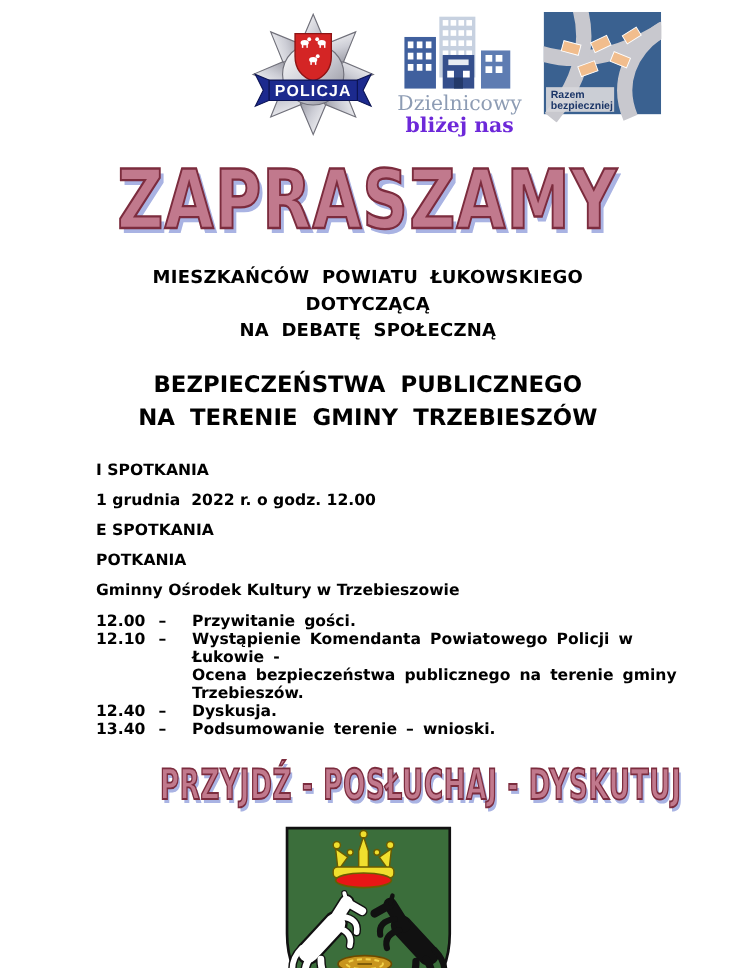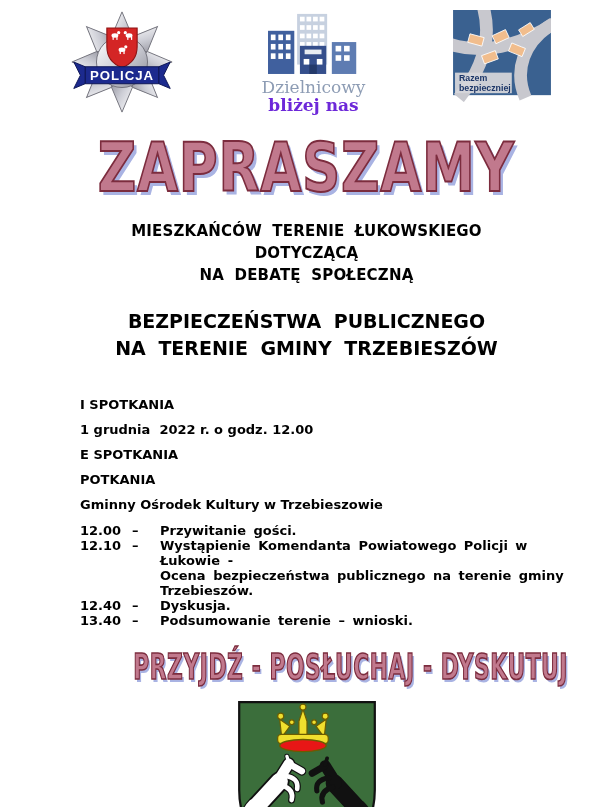--- a/index.html
+++ b/index.html
@@ -1,21 +1,21 @@
 <!DOCTYPE html>
 <html><head>
 <meta charset="utf-8">
 <style>
   html,body { margin:0; padding:0; background:#fff; }
   .poster {
     position:relative; width:613px; height:807px; background:#ffffff;
     font-family:"DejaVu Sans", sans-serif; overflow:hidden;
   }
   
-  .logos { display:flex; justify-content:space-between; align-items:flex-start;
+  .logos { display:flex; justify-content:flex-end; align-items:flex-start;
            padding:10px 62px 0 70px; height:110px; }
   .logo-dz { width:140px; text-align:center; margin-top:2px; }
   .dz-line1 { font-family:"DejaVu Serif", serif; font-size:17px; color:#8d9cb4; line-height:18px; }
   .dz-line2 { font-family:"DejaVu Serif", serif; font-size:17px; font-weight:bold; color:#6d28d9; line-height:19px; }
   
   .wordart-wrap { text-align:center; }
   .wordart {
     display:inline-block; font-weight:bold; color:#c1798d;
     -webkit-text-stroke:2px #7c2c3e;
     text-shadow:4px 4px 0 #a9b3e3;
@@ -24,21 +24,21 @@
   .headline-wrap { margin-top:14px; }
   .headline { font-size:68px; transform:scaleX(0.78); letter-spacing:1px; }
   .slogan-wrap { margin-top:22px; }
   .slogan { font-size:35px; transform:scaleX(0.62); -webkit-text-stroke:1.6px #7c2c3e;
             text-shadow:3px 3px 0 #a9b3e3; letter-spacing:1px; }
   
   .intro { margin-top:18px; text-align:center; font-weight:bold; font-size:15px;
            line-height:22px; word-spacing:5px; letter-spacing:0.2px; color:#000; }
   .title { margin-top:22px; text-align:center; font-weight:bold; font-size:19px;
            line-height:27px; word-spacing:6px; color:#000; }
-  .details { margin:36px 0 0 80px; font-weight:bold; font-size:13px; color:#000; }
+  .details { margin:24px 0 0 80px; font-weight:bold; font-size:13px; color:#000; }
   .details .detail-line { margin-bottom:11px; line-height:14px; white-space:pre-wrap; }
   .agenda { margin:10px 0 0 80px; font-weight:bold; font-size:13px; color:#000; }
   .agenda-row { display:flex; align-items:flex-start; line-height:15px; }
   .agenda-time { width:52px; flex:0 0 auto; }
   .agenda-dash { width:28px; flex:0 0 auto; }
   .agenda-text { flex:1 1 auto; word-spacing:3px; padding-right:48px; }
   
   .crest-wrap { margin-top:12px; text-align:center; }
 </style>
 </head>
@@ -162,21 +162,21 @@
         <text x="6" y="83" font-family="Liberation Sans, sans-serif" font-size="9" font-weight="bold" fill="#1c3668">bezpieczniej</text>
       </svg>
     </div>
   </div>
 
   <div class="wordart-wrap headline-wrap">
     <div class="wordart headline">ZAPRASZAMY</div>
   </div>
 
   <div class="intro">
-    <div>MIESZKAŃCÓW TERENIE ŁUKOWSKIEGO</div>
+    <div>MIESZKAŃCÓW POWIATU ŁUKOWSKIEGO</div>
     <div>DOTYCZĄCĄ</div>
     <div>NA DEBATĘ SPOŁECZNĄ</div>
   </div>
 
   <div class="title">
     <div>BEZPIECZEŃSTWA PUBLICZNEGO</div>
     <div>NA TERENIE GMINY TRZEBIESZÓW</div>
   </div>
 
   <div class="details">

